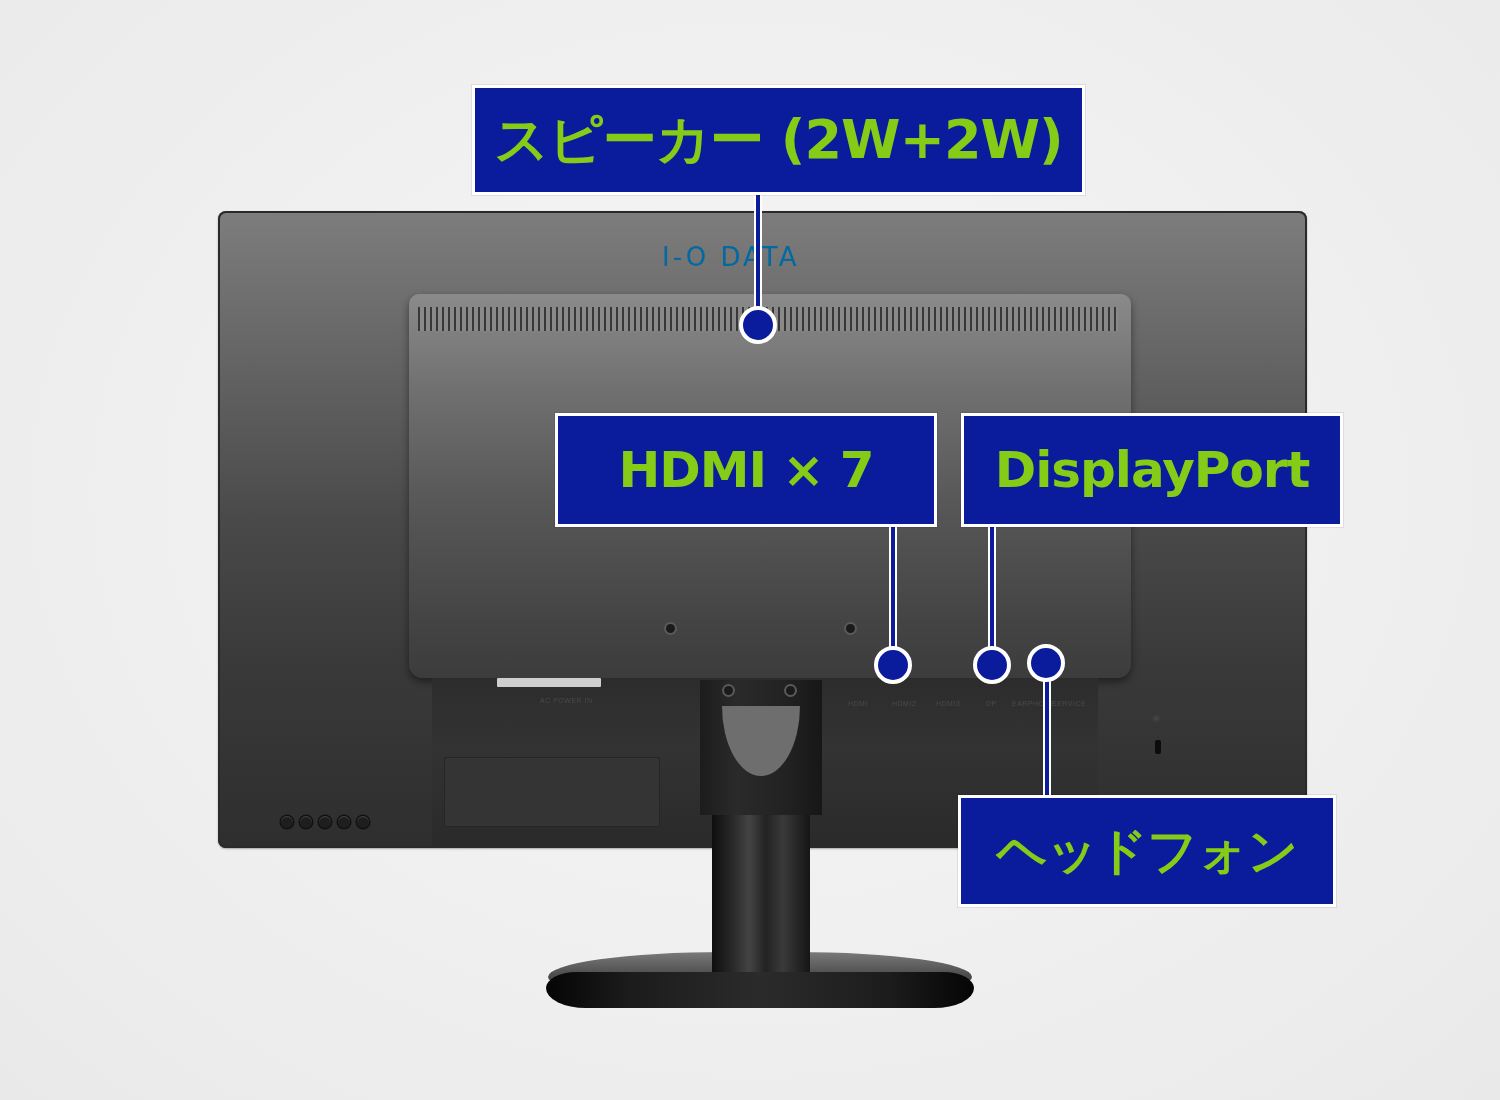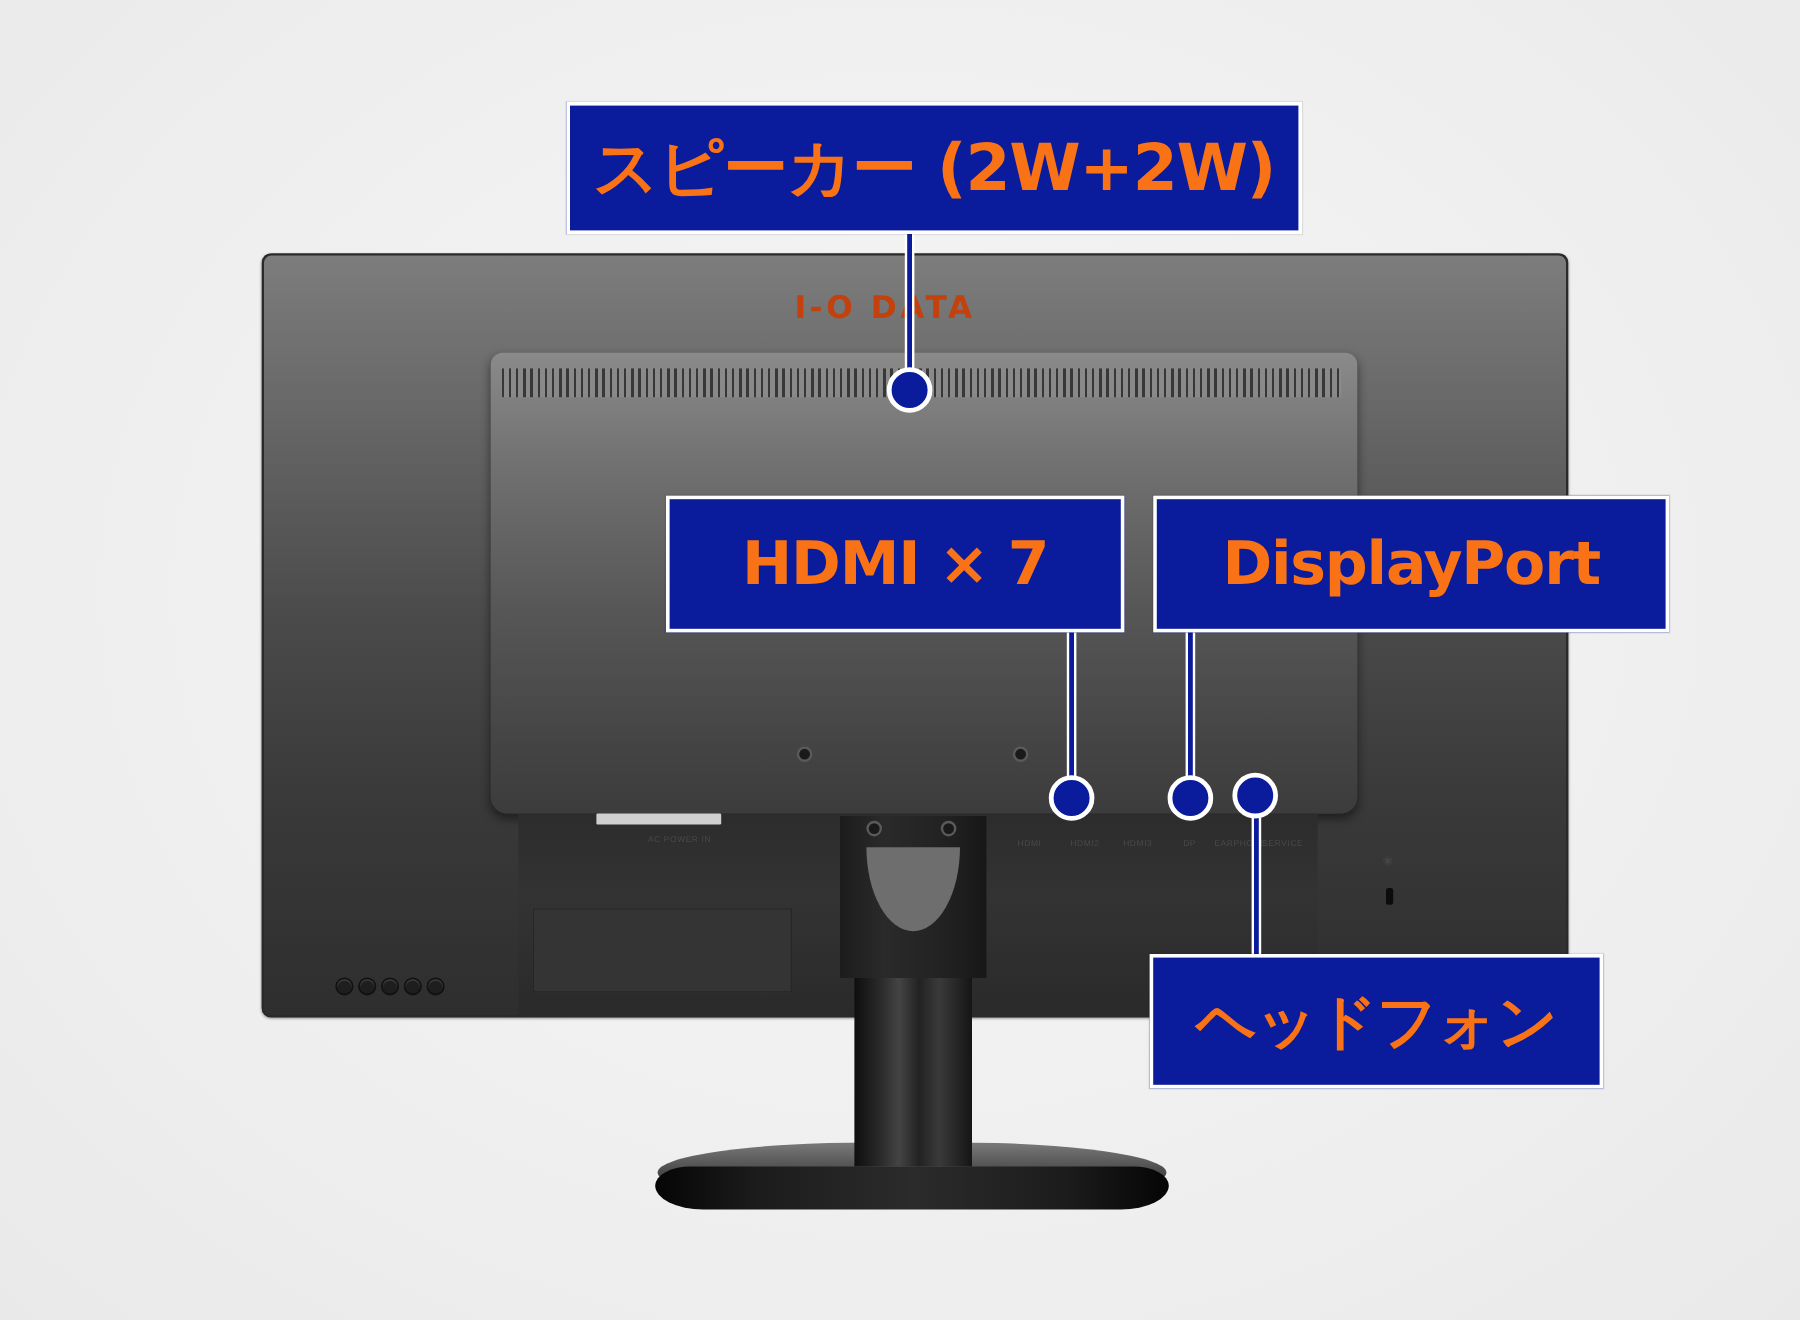--- a/index.html
+++ b/index.html
@@ -11,22 +11,22 @@
   .abs { position: absolute; }
 
   
   .monitor {
     left: 218px; top: 211px; width: 1089px; height: 637px;
     border-radius: 8px;
     background: linear-gradient(180deg, #7d7d7d 0%, #6a6a6a 18%, #4a4a4a 48%, #3a3a3a 70%, #2e2e2e 100%);
     box-shadow: inset 0 0 0 2px #2a2a2a, 0 1px 2px rgba(0,0,0,.3);
   }
   .logo {
-    left: 662px; top: 242px; font-weight: bold; font-size: 26px; letter-spacing: 3px;
-    color: #c2410c; font-family: "DejaVu Sans", sans-serif;
+    left: 662px; top: 242px; font-weight: normal; font-size: 26px; letter-spacing: 3px;
+    color: #0369a1; font-family: "DejaVu Sans", sans-serif;
   }
   
   .housing {
     left: 409px; top: 294px; width: 722px; height: 384px;
     border-radius: 10px 10px 14px 14px;
     background: linear-gradient(180deg, #8a8a8a 0%, #707070 25%, #575757 55%, #444 85%, #3c3c3c 100%);
     box-shadow: 0 4px 8px rgba(0,0,0,.45);
   }
   .vents {
     left: 418px; top: 307px; width: 700px; height: 24px;
@@ -68,21 +68,21 @@
 
   
   .osd-btn { width: 12px; height: 12px; border-radius: 50%; background: #1e1e1e; box-shadow: 0 0 0 1.5px #111, inset 0 1px 1px #444; }
 
   
   .lock-slot { left: 1155px; top: 740px; width: 6px; height: 14px; background: #0c0c0c; border-radius: 2px; }
   .lock-icon { left: 1152px; top: 712px; font-size: 10px; color: #444; }
 
   
   .callout {
-    background: #0a1b9c; color: #f97316; font-weight: bold;
+    background: #0a1b9c; color: #84cc16; font-weight: bold;
     display: flex; align-items: center; justify-content: center;
     border: 3px solid #fff; box-sizing: border-box;
     box-shadow: 0 0 0 1px rgba(0,0,0,.08);
     font-family: "DejaVu Sans", sans-serif; letter-spacing: -1px;
   }
   .line { background: #0a1b9c; width: 4px; box-shadow: 0 0 0 2px #fff; }
   .dot {
     width: 38px; height: 38px; border-radius: 50%; background: #0a1b9c;
     border: 4px solid #fff; box-sizing: border-box;
   }
@@ -128,17 +128,17 @@
 <div class="abs line" style="left:756px;top:190px;height:130px;"></div>
 <div class="abs dot" style="left:739px;top:306px;"></div>
 <div class="abs callout" style="left:472px;top:85px;width:613px;height:110px;font-size:54px;">スピーカー (2W+2W)</div>
 
 <div class="abs line" style="left:891px;top:520px;height:130px;"></div>
 <div class="abs dot" style="left:874px;top:646px;"></div>
 <div class="abs callout" style="left:555px;top:413px;width:382px;height:114px;font-size:50px;">HDMI × 7</div>
 
 <div class="abs line" style="left:990px;top:520px;height:130px;"></div>
 <div class="abs dot" style="left:973px;top:646px;"></div>
-<div class="abs callout" style="left:961px;top:413px;width:430px;height:114px;font-size:50px;">DisplayPort</div>
+<div class="abs callout" style="left:961px;top:413px;width:382px;height:114px;font-size:50px;">DisplayPort</div>
 
 <div class="abs line" style="left:1045px;top:660px;height:140px;"></div>
 <div class="abs dot" style="left:1027px;top:644px;"></div>
 <div class="abs callout" style="left:958px;top:795px;width:378px;height:112px;font-size:50px;">ヘッドフォン</div>
 
 </body></html>

